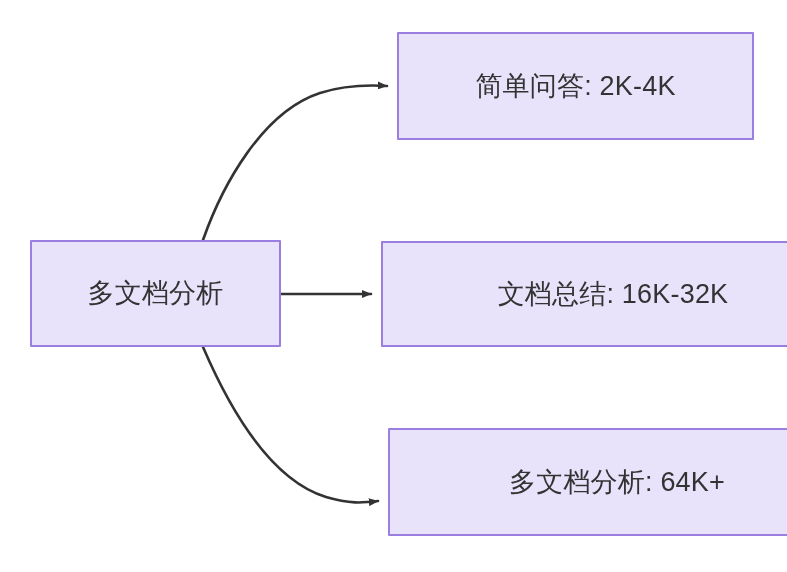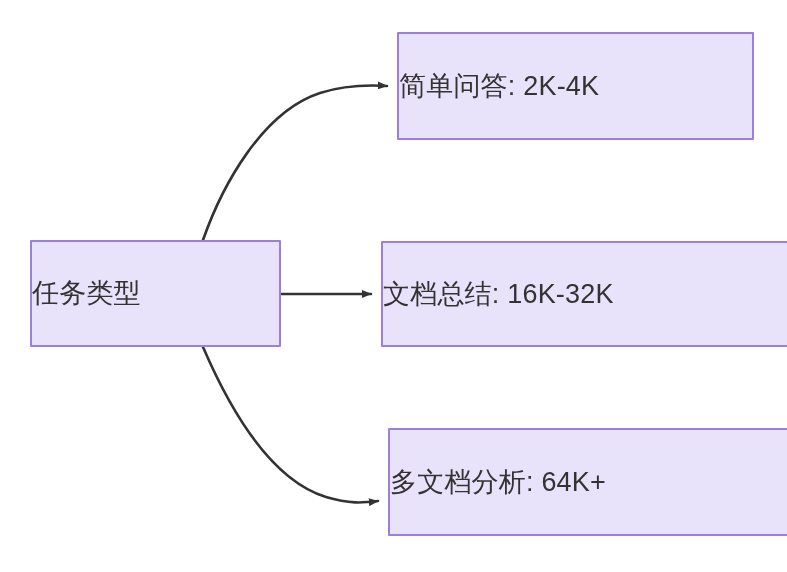--- a/index.html
+++ b/index.html
@@ -27,20 +27,21 @@
     pointer-events: none;
   }
   .node {
     position: absolute;
     box-sizing: border-box;
     background: #e8e3fb;
     border: 2px solid #9a7fe0;
     border-radius: 1px;
     display: flex;
     align-items: center;
+    justify-content: center;
     text-align: center;
   }
   .node-label {
     color: #333333;
     font-size: 27px;
     font-weight: 400;
     line-height: 1.2;
     letter-spacing: 0.2px;
     white-space: nowrap;
   }
@@ -82,21 +83,21 @@
     </defs>
 
     <path d="M 203 240 C 222 186, 262 112, 320 93 C 345 85, 370 85, 387 86" fill="none" stroke="#333333" stroke-width="2.6" stroke-linecap="round" marker-end="url(#arrowhead)"></path>
 
     <path d="M 281 294 L 371 294" fill="none" stroke="#333333" stroke-width="2.6" stroke-linecap="round" marker-end="url(#arrowhead)"></path>
 
     <path d="M 203 347 C 228 405, 268 479, 326 497 C 350 504, 362 503, 378 501" fill="none" stroke="#333333" stroke-width="2.6" stroke-linecap="round" marker-end="url(#arrowhead)"></path>
   </svg>
 
   <div class="node" id="node-root">
-    <span class="node-label">任务类型</span>
+    <span class="node-label">多文档分析</span>
   </div>
 
   <div class="node" id="node-simple-qa">
     <span class="node-label">简单问答: 2K-4K</span>
   </div>
 
   <div class="node" id="node-doc-summary">
     <span class="node-label">文档总结: 16K-32K</span>
   </div>
 

